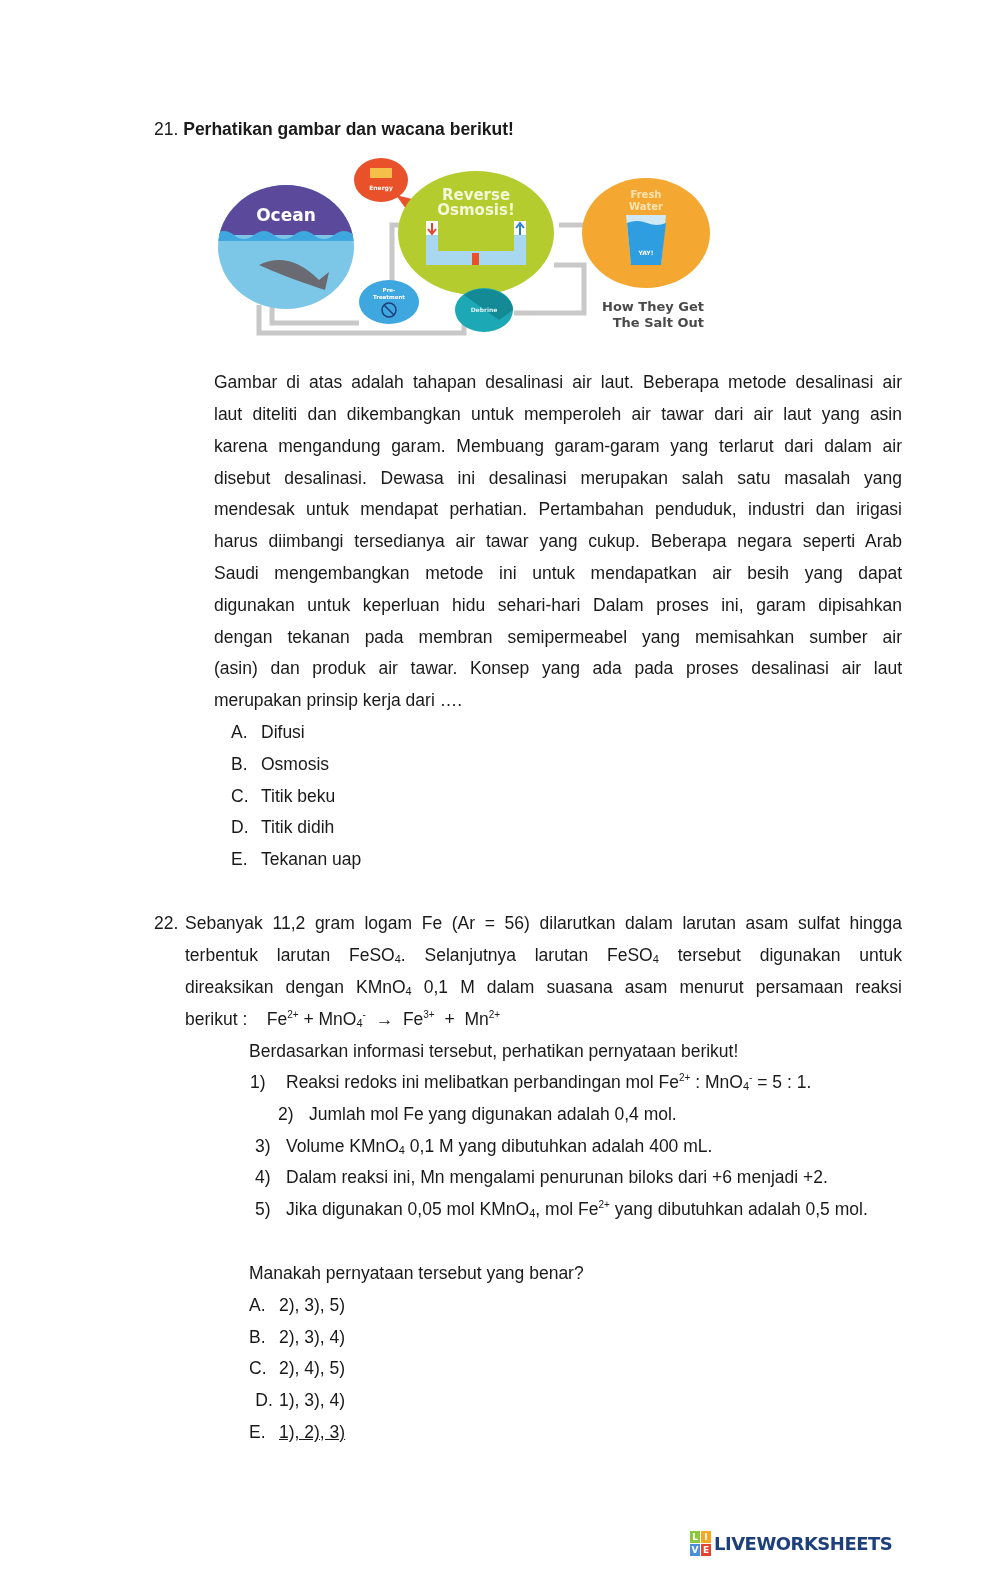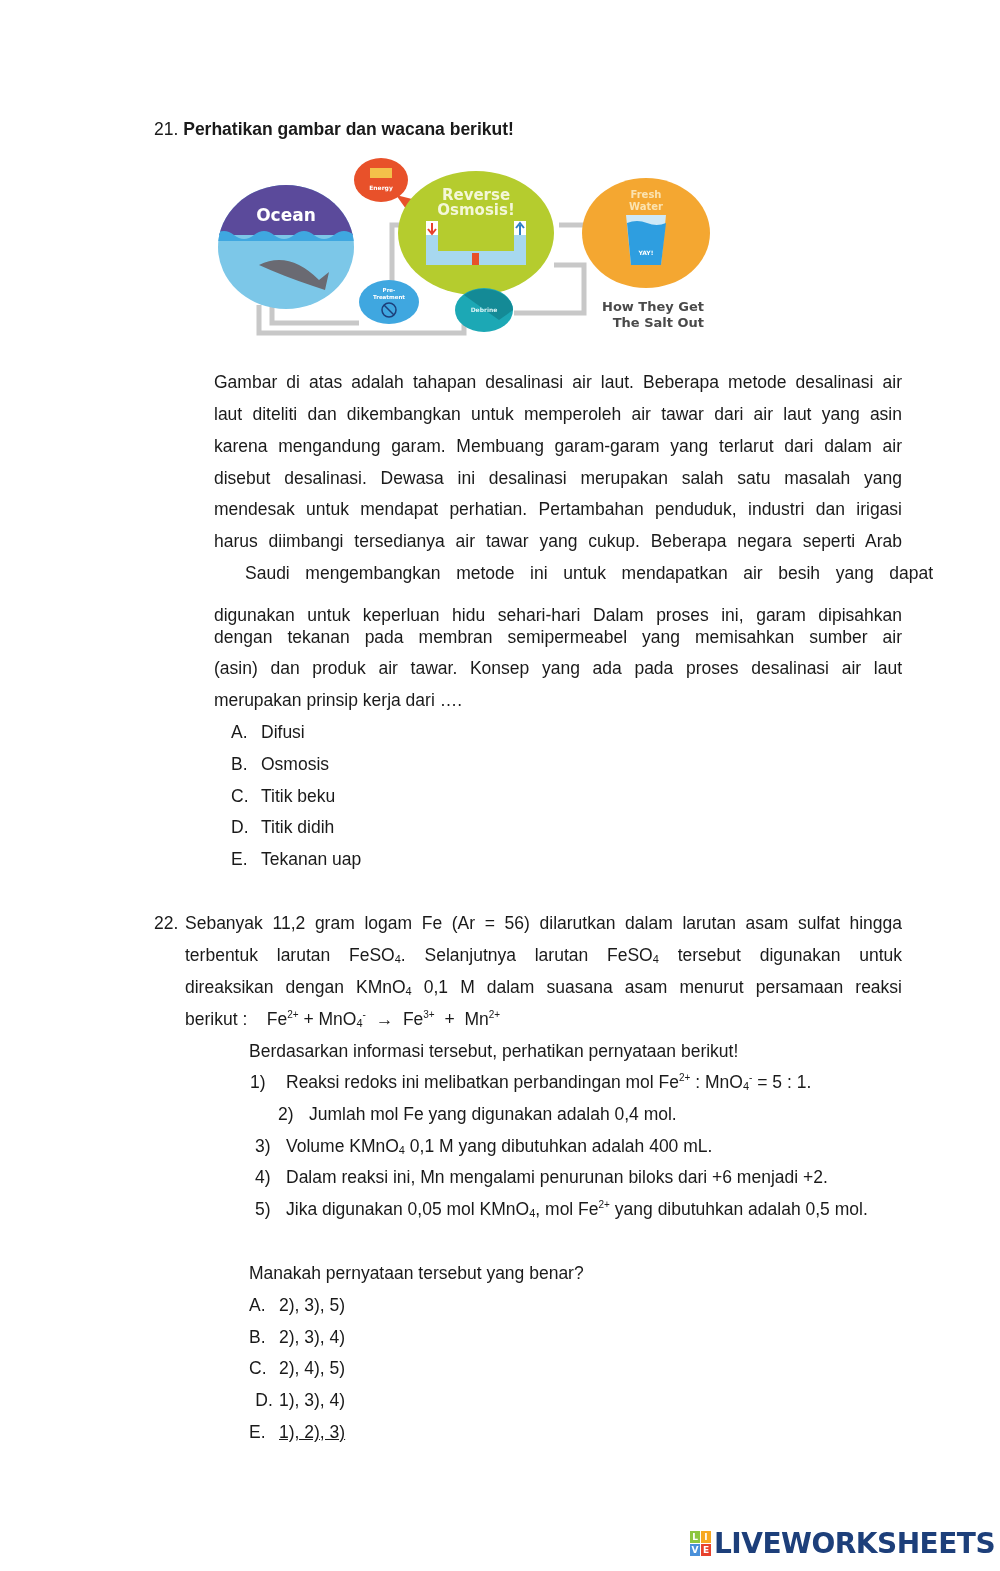--- a/index.html
+++ b/index.html
@@ -16,21 +16,21 @@
   .opt-letter { display: inline-block; width: 30px; }
   .stmt-num { display: inline-block; width: 36px; }
 
   
   #diagram { position: absolute; left: 214px; top: 155px; width: 500px; height: 185px; }
 
   
   #logo { position: absolute; left: 690px; top: 1528px; height: 30px; display: flex; align-items: center; }
   .logo-grid { display: grid; grid-template-columns: 10px 10px; grid-template-rows: 12px 12px; gap: 1px; margin-right: 3px; }
   .logo-cell { color: #fff; font-size: 9px; font-weight: bold; display: flex; align-items: center; justify-content: center; font-family: "DejaVu Sans", sans-serif; }
-  .logo-text { font-family: "DejaVu Sans", sans-serif; font-weight: bold; font-size: 28px; color: #1d3f7a; letter-spacing: -0.5px; }
+  .logo-text { font-family: "DejaVu Sans", sans-serif; font-weight: bold; font-size: 18px; color: #1d3f7a; letter-spacing: -0.5px; }
 </style>
 </head>
 <body>
 
 <div class="line" style="left:154px; top:118px;">
   <span>21.</span>
   <span class="bold">Perhatikan gambar dan wacana berikut!</span>
 </div>
 
 <svg id="diagram" viewBox="0 0 500 185">
@@ -102,22 +102,22 @@
   <text x="490" y="172" text-anchor="end" font-family="DejaVu Sans, sans-serif" font-weight="bold" font-size="13" fill="#4a4a4a">The Salt Out</text>
 </svg>
 
 <div>
   <div class="just" style="top:371px;">Gambar di atas adalah tahapan desalinasi air laut.  Beberapa metode desalinasi air</div>
   <div class="just" style="top:403px;">laut diteliti dan dikembangkan untuk memperoleh air tawar dari air laut yang asin</div>
   <div class="just" style="top:435px;">karena mengandung garam. Membuang garam-garam yang terlarut dari dalam air</div>
   <div class="just" style="top:467px;">disebut desalinasi. Dewasa ini desalinasi merupakan salah satu masalah yang</div>
   <div class="just" style="top:498px;">mendesak untuk mendapat perhatian. Pertambahan penduduk, industri dan irigasi</div>
   <div class="just" style="top:530px;">harus diimbangi tersedianya air tawar yang cukup. Beberapa negara seperti Arab</div>
-  <div class="just" style="top:562px;margin-left:31px;">Saudi mengembangkan metode ini untuk mendapatkan air besih yang dapat</div>
-  <div class="just" style="top:594px;margin-top:10px;">digunakan untuk keperluan hidu sehari-hari  Dalam proses ini, garam dipisahkan</div>
+  <div class="just" style="top:562px;">Saudi mengembangkan metode ini untuk mendapatkan air besih yang dapat</div>
+  <div class="just" style="top:594px;">digunakan untuk keperluan hidu sehari-hari  Dalam proses ini, garam dipisahkan</div>
   <div class="just" style="top:626px;">dengan tekanan pada membran semipermeabel yang memisahkan sumber air</div>
   <div class="just" style="top:657px;">(asin) dan produk air tawar.  Konsep yang ada pada proses desalinasi air laut</div>
   <div class="just last" style="top:689px;">merupakan prinsip kerja dari ….</div>
 </div>
 
 <div>
   <div class="line" style="left:231px; top:721px;"><span class="opt-letter">A.</span><span>Difusi</span></div>
   <div class="line" style="left:231px; top:753px;"><span class="opt-letter">B.</span><span>Osmosis</span></div>
   <div class="line" style="left:231px; top:785px;"><span class="opt-letter">C.</span><span>Titik beku</span></div>
   <div class="line" style="left:231px; top:816px;"><span class="opt-letter">D.</span><span>Titik didih</span></div>

